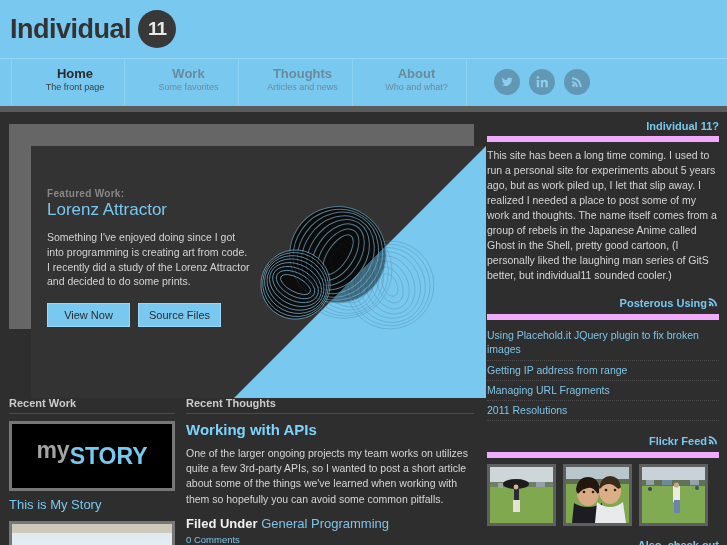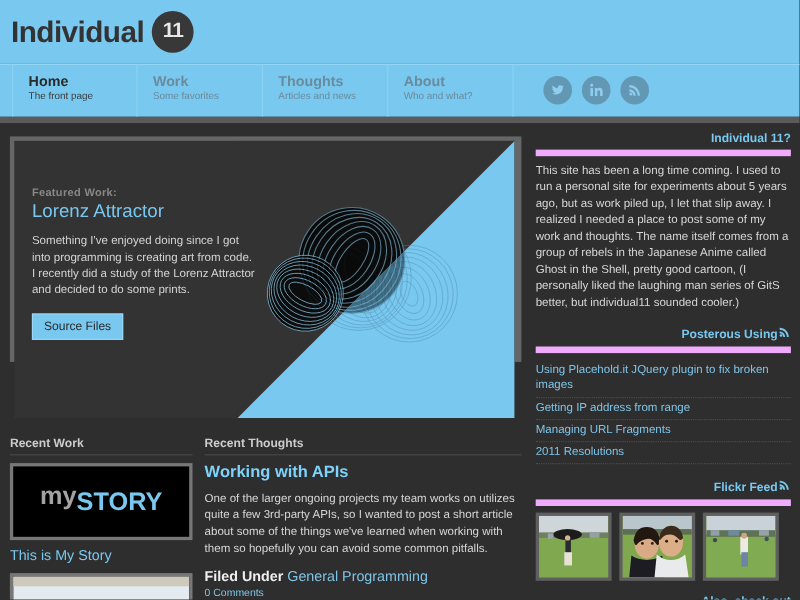--- a/index.html
+++ b/index.html
@@ -38,20 +38,21 @@
     width: 727px; height: 48px;
     background: #78c8f0;
     display: flex; align-items: stretch;
     border-top: 1px solid #96d6f5;
     position: relative;
   }
   .nav-item {
     width: 114px; padding: 7px 0 0 14px;
     border-right: 1px solid #8ed2f3;
     cursor: pointer;
+    text-align: center;
   }
   .nav-item:first-child { border-left: 1px solid #8ed2f3; margin-left: 11px; }
   .nav-title { font-size: 13px; font-weight: bold; color: #6a8b9c; line-height: 1.25; }
   .nav-sub { font-size: 9px; color: #6a8b9c; line-height: 1.3; }
   .nav-item.active .nav-title { color: #2a2a2a; }
   .nav-item.active .nav-sub { color: #3c3c3c; }
 
   #social {
     position: absolute; left: 494px; top: 10px;
     display: flex; gap: 9px;
@@ -70,21 +71,21 @@
   #page {
     width: 727px; height: 433px;
     background: #2e2e2e;
     position: relative;
   }
 
   
   #featured-wrap {
     position: absolute; left: 9px; top: 12px;
     width: 465px; height: 205px;
-    background: #666666; padding: 4px;
+    background: #666666; padding: 22px;
   }
   #featured {
     width: 455px; height: 252px;
     background: #333333;
     position: relative; overflow: hidden;
   }
   #featured-copy { position: absolute; left: 16px; top: 42px; width: 205px; }
   #featured-label { font-size: 10px; font-weight: bold; color: #888888; letter-spacing: 0.3px; }
   #featured-title { font-size: 17px; color: #78c8f0; margin: 2px 0 10px; line-height: 1.1; }
   #featured-desc { font-size: 10.5px; color: #d4d4d4; line-height: 1.42; }
@@ -273,20 +274,21 @@
             </g>
           </g>
         </svg>
       </div>
 
       <div id="featured-copy">
         <div id="featured-label">Featured Work:</div>
         <div id="featured-title">Lorenz Attractor</div>
         <div id="featured-desc">Something I've enjoyed doing since I got into programming is creating art from code. I recently did a study of the Lorenz Attractor and decided to do some prints.</div>
         <div id="featured-buttons">
+          <div class="btn">View Now</div>
           <div class="btn">Source Files</div>
         </div>
       </div>
     </div>
   </div>
 
   <div id="sidebar">
 
     <div class="side-block">
       <div class="side-head">

